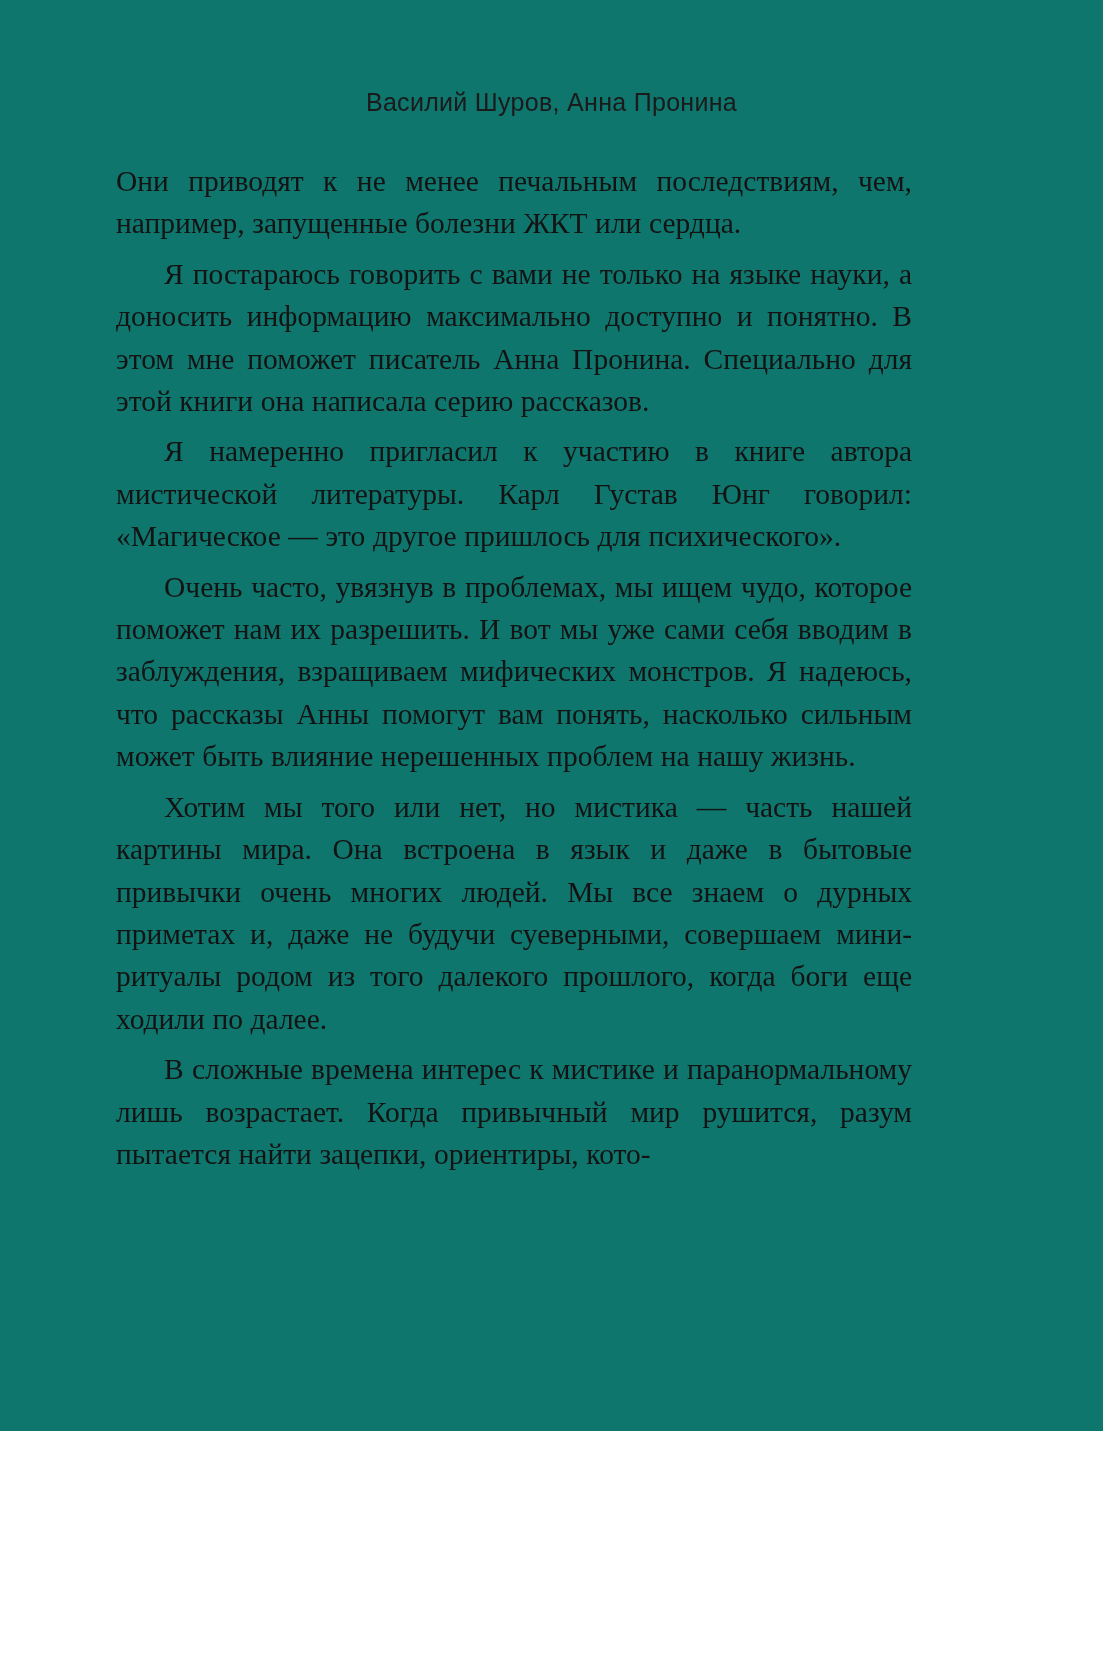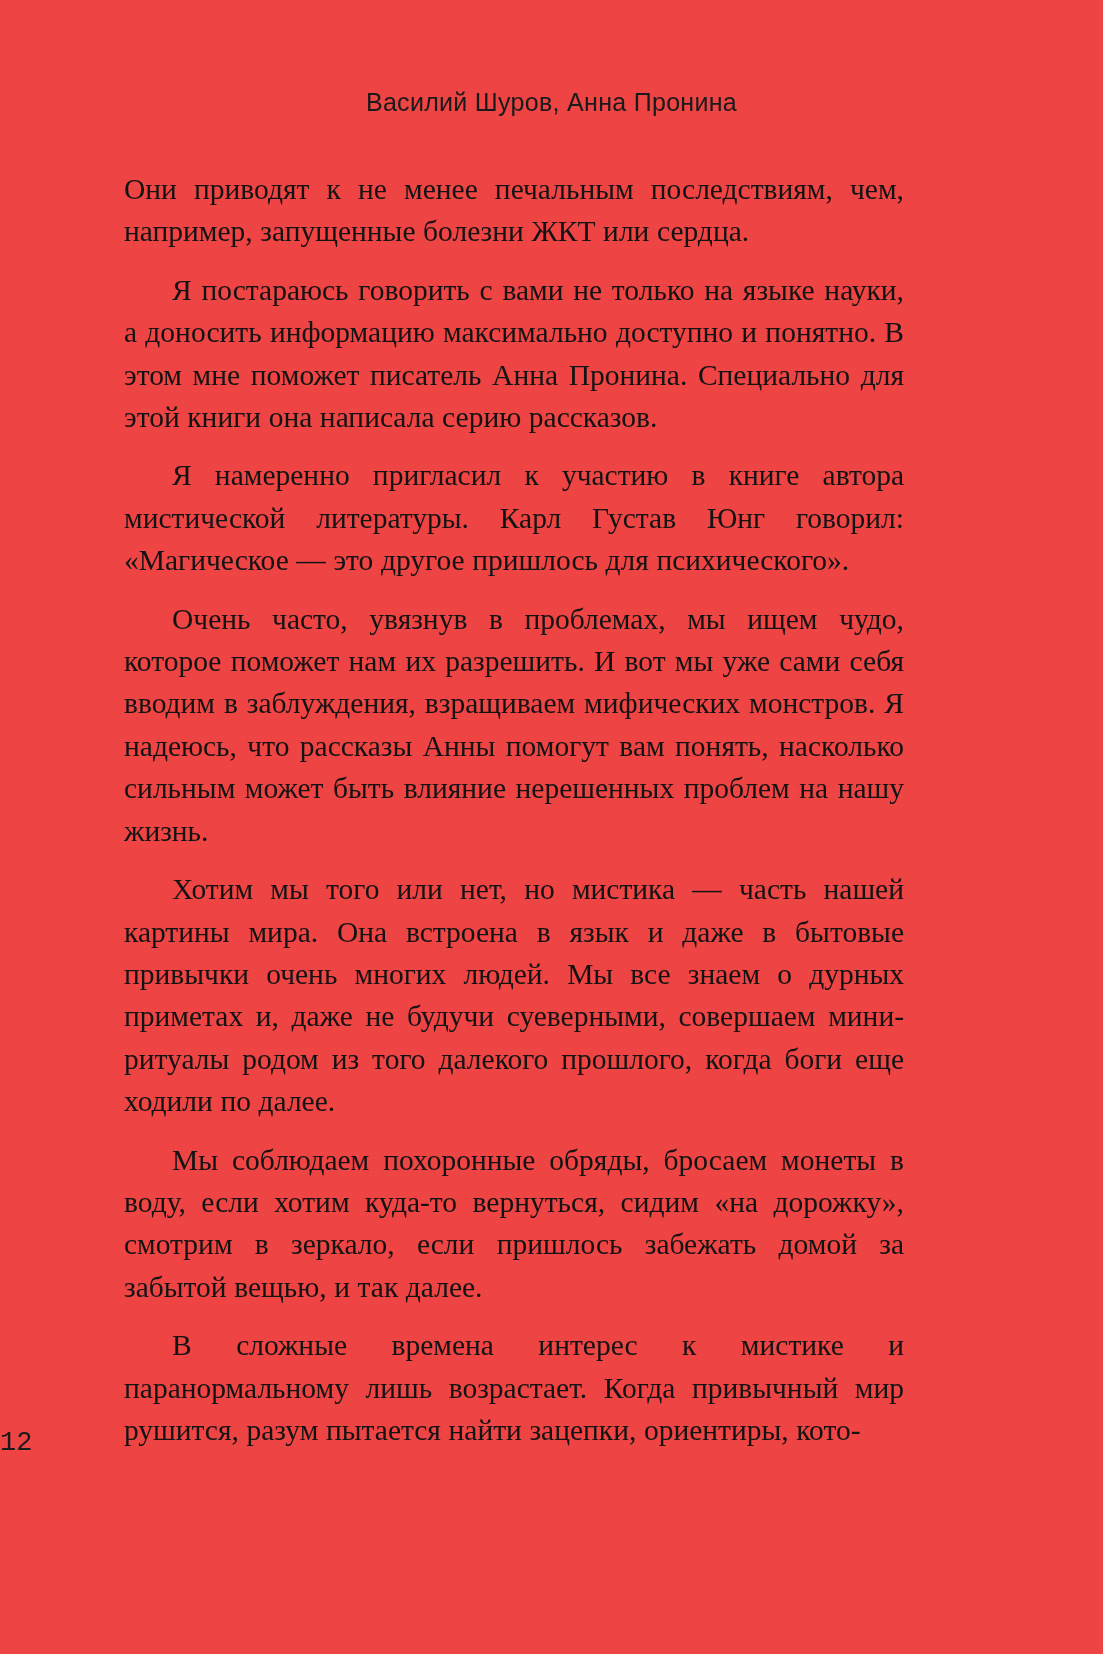--- a/index.html
+++ b/index.html
@@ -3,22 +3,22 @@
 <meta charset="utf-8">
 <style>
   html, body {
     margin: 0;
     padding: 0;
     background: #ffffff;
   }
   .page {
     position: relative;
     width: 1103px;
-    height: 1654px;
-    background: #ef4444;
+    height: 1431px;
+    background: #0f766e;
     margin: 0 auto;
     overflow: hidden;
     font-family: "Liberation Serif", "DejaVu Serif", serif;
     color: #111111;
   }
 
   
   .running-head {
     position: absolute;
     top: 88px;
@@ -34,21 +34,21 @@
 
   
   .text-block {
     position: absolute;
     top: 152px;
     left: 108px;
     width: 812px;
   }
 
   p.para {
-    margin: 16px;
+    margin: 8px;
     font-size: 29.5px;
     line-height: 42.4px;
     text-align: justify;
     text-indent: 48px;
     color: #131313;
     hyphens: manual;
     word-spacing: 0.2px;
   }
   p.para.no-indent {
     text-indent: 0;
@@ -90,21 +90,20 @@
 
     <p class="para">Я постараюсь говорить с вами не только на языке науки, а доносить информацию максимально доступно и понятно. В этом мне поможет писатель Анна Пронина. Специально для этой книги она написала серию рассказов.</p>
 
     <p class="para">Я намеренно пригласил к участию в книге автора мистической литературы. Карл Густав Юнг говорил: «Магическое — это другое пришлось для психического».</p>
 
     <p class="para">Очень часто, увязнув в проблемах, мы ищем чудо, которое поможет нам их разрешить. И вот мы уже сами себя вводим в заблуждения, взращиваем мифических монстров. Я надеюсь, что рассказы Анны помогут вам понять, насколько сильным может быть влияние нерешенных проблем на нашу жизнь.</p>
 
 
     <p class="para">Хотим мы того или нет, но мистика — часть нашей картины мира. Она встроена в язык и даже в бытовые привычки очень многих людей. Мы все знаем о дурных приметах и, даже не будучи суеверными, совершаем мини-ритуалы родом из того далекого прошлого, когда боги еще ходили по далее.</p>
 
-    <p class="para">Мы соблюдаем похоронные обряды, бросаем монеты в воду, если хотим куда-то вернуться, сидим «на дорожку», смотрим в зеркало, если пришлось забежать домой за забытой вещью, и так далее.</p>
 
     <p class="para">В сложные времена интерес к мистике и паранормальному лишь возрастает. Когда привычный мир рушится, разум пытается найти зацепки, ориентиры, кото-</p>
 
   </div>
 
   <div class="folio">12</div>
 
 </div>
 
 </body></html>

